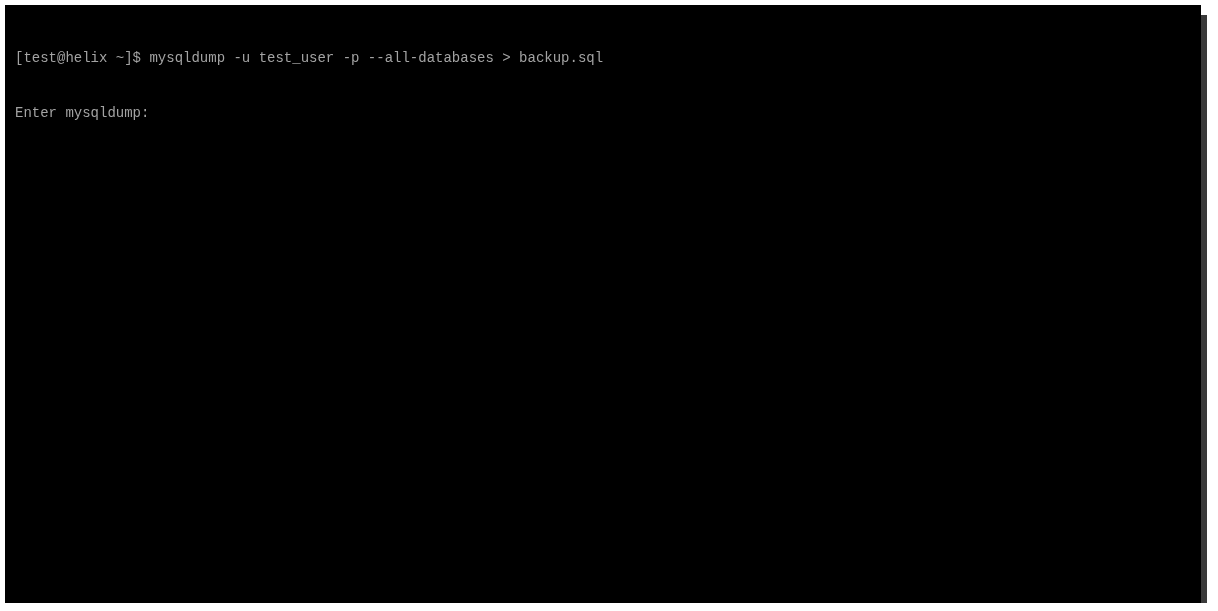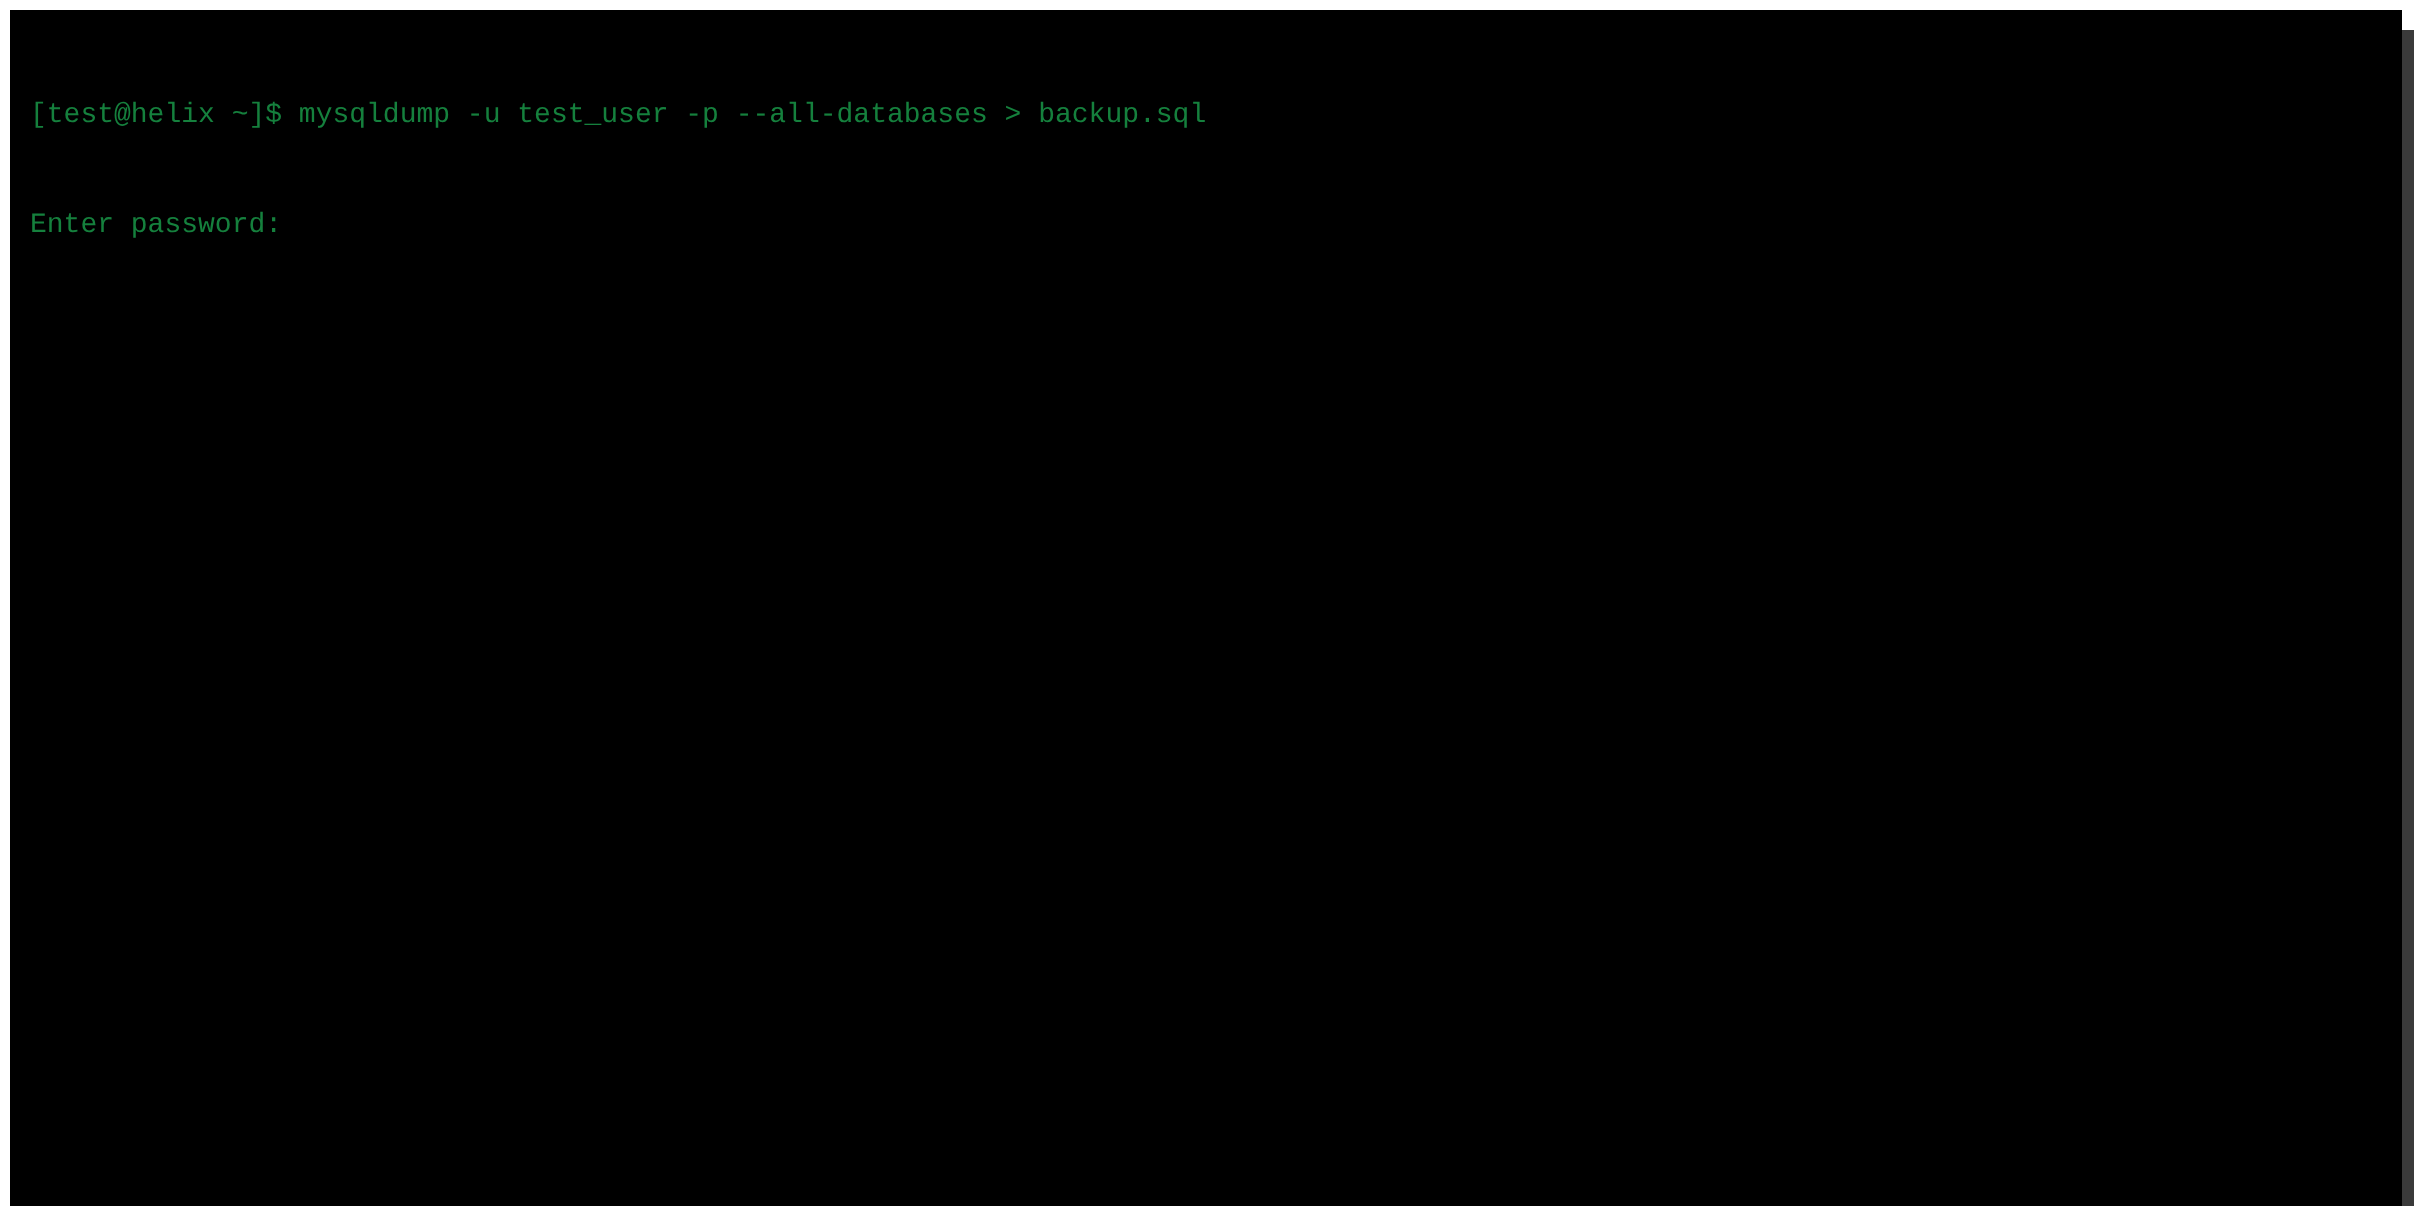--- a/index.html
+++ b/index.html
@@ -13,21 +13,21 @@
       height: 611px;
       overflow: hidden;
       padding: 5px;
     }
     .terminal {
       background: #000000;
       width: 1202px;
       height: 598px;
       font-family: "Courier New", Courier, monospace;
       font-size: 14px;
-      color: #15803d;
+      color: #a3a3a3;
       padding: 8px 10px;
       white-space: pre;
       line-height: 1.3;
       position: relative;
     }
     .terminal-line {
       display: block;
     }
     .scrollbar-track {
       position: absolute;
@@ -44,16 +44,16 @@
       width: 6px;
       height: 10px;
       background: #ffffff;
     }
   </style>
 </head>
 <body>
 
 <div class="terminal">
   <span class="terminal-line">[test@helix ~]$ mysqldump -u test_user -p --all-databases &gt; backup.sql</span>
-  <span class="terminal-line">Enter password:</span>
+  <span class="terminal-line">Enter mysqldump:</span>
   <div class="scrollbar-track"></div>
   <div class="scrollbar-top-cap"></div>
 </div>
 
 </body></html>

